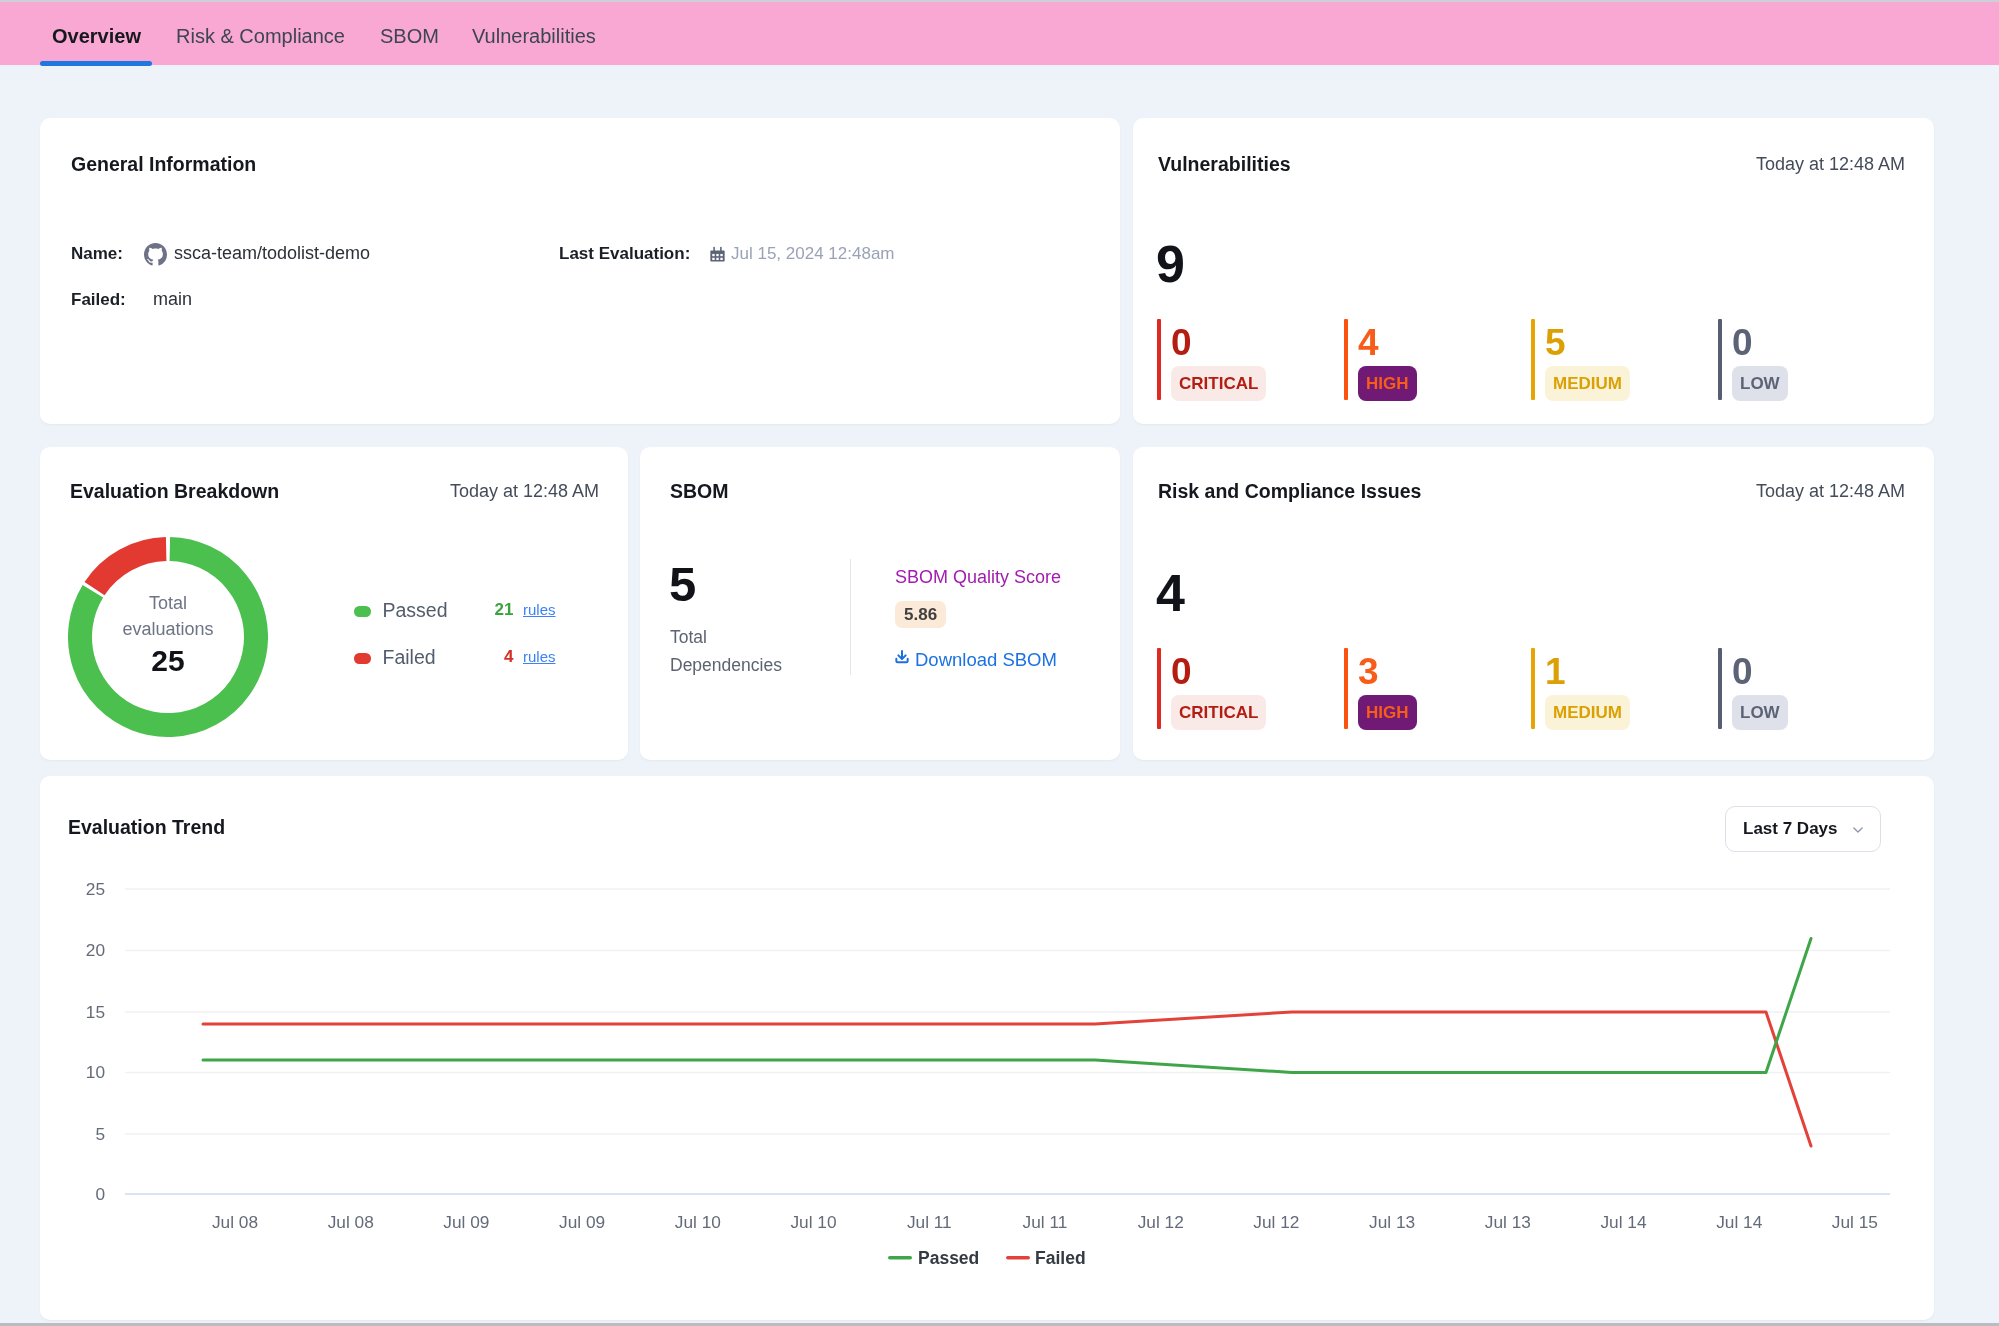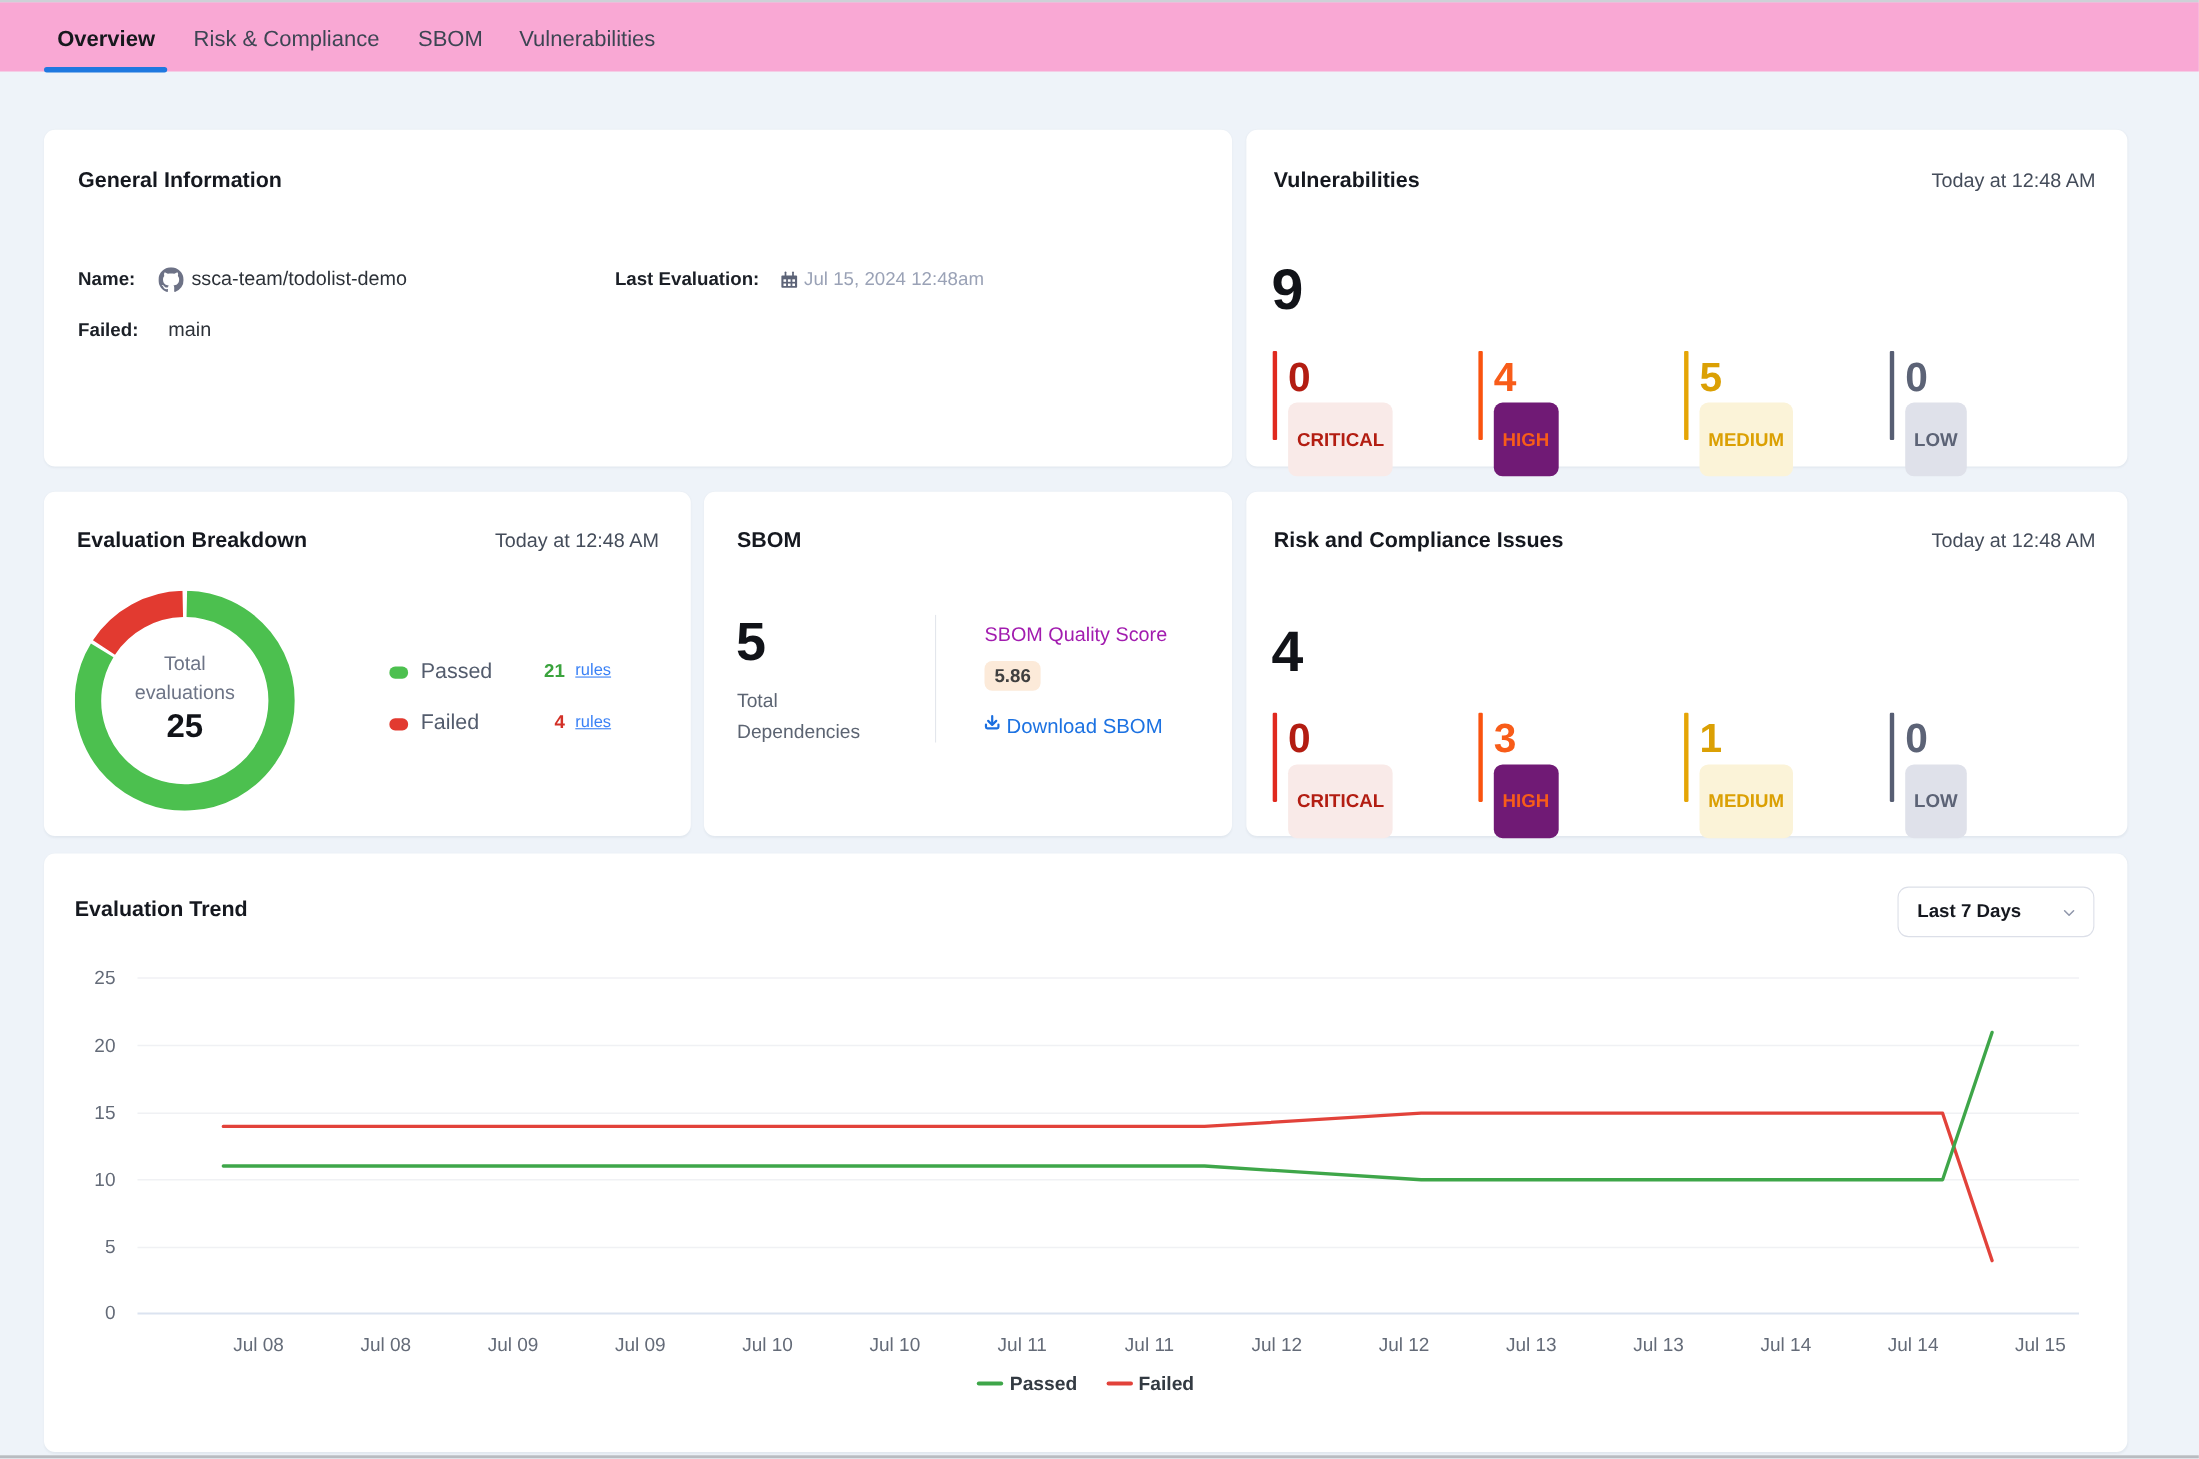--- a/index.html
+++ b/index.html
@@ -17,21 +17,21 @@
   .card { position:absolute; background:#fff; border-radius:10px; box-shadow:0 1px 2px rgba(27,36,54,0.05); }
   .chead { position:absolute; left:30px; right:29px; top:31px; height:26px; }
   .chead h3 { font-size:19.5px; font-weight:700; color:#15181f; line-height:26px; display:inline-block; }
   .chead .ts { float:right; font-size:18px; color:#444c5a; line-height:26px; }
   .bign { position:absolute; left:23px; top:120px; font-size:52px; font-weight:700; color:#111318; line-height:52px; }
   
   .sev { position:absolute; top:201px; height:81px; }
   .sev .bar { position:absolute; left:0; top:0; width:4px; height:81px; border-radius:1px; }
   .sev .inner { margin-left:14px; }
   .sev .n { font-size:37px; font-weight:700; line-height:40px; margin-top:4px; }
-  .sev .badge { display:inline-block; margin-top:3px; padding:24px 8px; border-radius:8px; font-size:17px; font-weight:700; letter-spacing:0px; line-height:19px; }
+  .sev .badge { display:inline-block; margin-top:3px; padding:8px 8px; border-radius:8px; font-size:17px; font-weight:700; letter-spacing:0px; line-height:19px; }
   .c-crit .bar { background:#e02a1f; } .c-crit .n { color:#b31d12; } .c-crit .badge { background:#f9eae8; color:#b31d12; }
   .c-high .bar { background:#fa530f; } .c-high .n { color:#f85c19; } .c-high .badge { background:#701a75; color:#f85c19; }
   .c-med  .bar { background:#e5a506; } .c-med  .n { color:#dba004; } .c-med  .badge { background:#fbf3d8; color:#dba004; }
   .c-low  .bar { background:#575e73; } .c-low  .n { color:#5c6376; } .c-low  .badge { background:#dfe1ea; color:#5c6376; }
   .s1 { left:24px; } .s2 { left:211px; } .s3 { left:398px; } .s4 { left:585px; }
   
   .gi-row { position:absolute; font-size:18px; line-height:27px; height:27px; }
   .gi-row b { font-weight:700; color:#1b1f26; font-size:17px; }
   .gi-val { color:#2c3138; }
   .date { color:#9aa2b6; }
@@ -163,21 +163,21 @@
       <div class="inner"><div class="n">1</div><span class="badge">MEDIUM</span></div>
     </div>
     <div class="sev c-low s4">
       <div class="bar"></div>
       <div class="inner"><div class="n">0</div><span class="badge">LOW</span></div>
     </div>
   </div>
 
   <div class="card" style="left:40px;top:776px;width:1894px;height:544px">
     <div class="chead" style="left:28px;right:46px;top:37.5px"><h3>Evaluation Trend</h3></div>
-    <div style="position:absolute;left:1685px;top:29.5px;width:179px;height:46px;border:1px solid #dcdfe8;border-radius:10px;background:#fff">
+    <div style="position:absolute;left:1685px;top:29.5px;width:156px;height:46px;border:1px solid #dcdfe8;border-radius:10px;background:#fff">
       <span style="position:absolute;left:17px;top:0;line-height:44px;font-size:17px;font-weight:700;color:#15181f">Last 7 Days</span>
       <svg style="position:absolute;right:15px;top:16px" width="14" height="14" viewBox="0 0 24 24" fill="none" stroke="#9097ab" stroke-width="2.4" stroke-linecap="round" stroke-linejoin="round">
         <path d="M5 8.5l7 7 7-7"></path>
       </svg>
     </div>
     <svg style="position:absolute;left:0;top:3px" width="1894" height="541" viewBox="0 0 1894 541">
       <line x1="85" y1="110" x2="1850" y2="110" stroke="#f0f1f4" stroke-width="1.4"></line>
       <line x1="85" y1="171.5" x2="1850" y2="171.5" stroke="#f0f1f4" stroke-width="1.4"></line>
       <line x1="85" y1="233" x2="1850" y2="233" stroke="#f0f1f4" stroke-width="1.4"></line>
       <line x1="85" y1="293.5" x2="1850" y2="293.5" stroke="#f0f1f4" stroke-width="1.4"></line>

